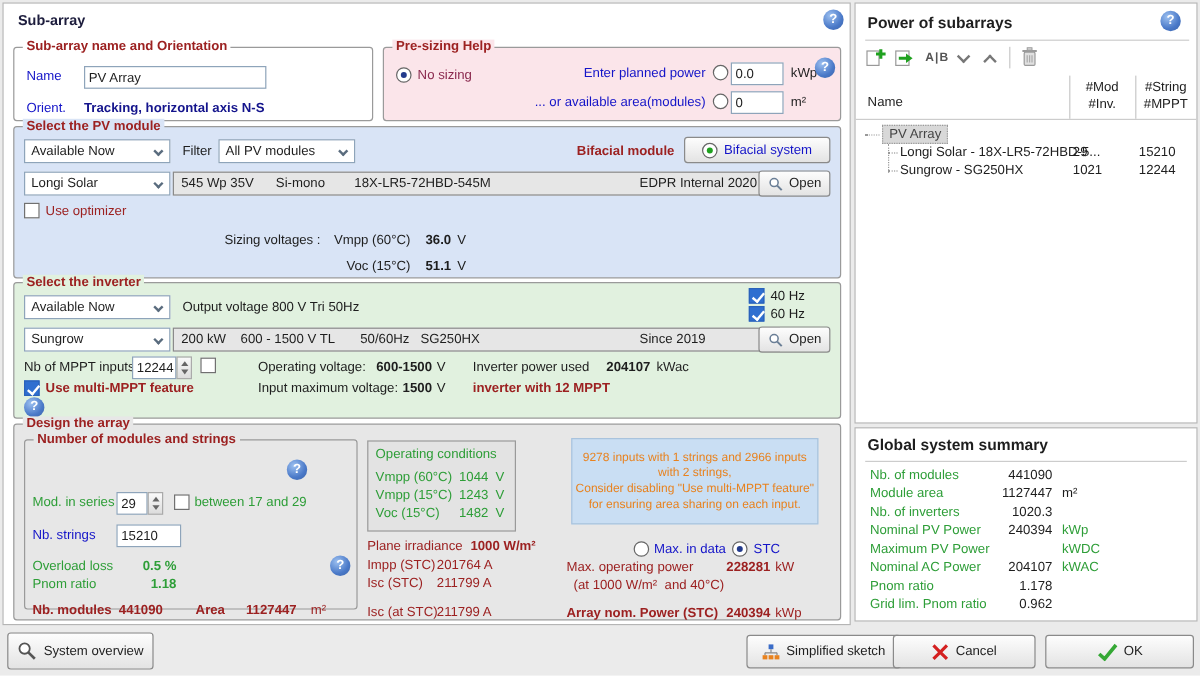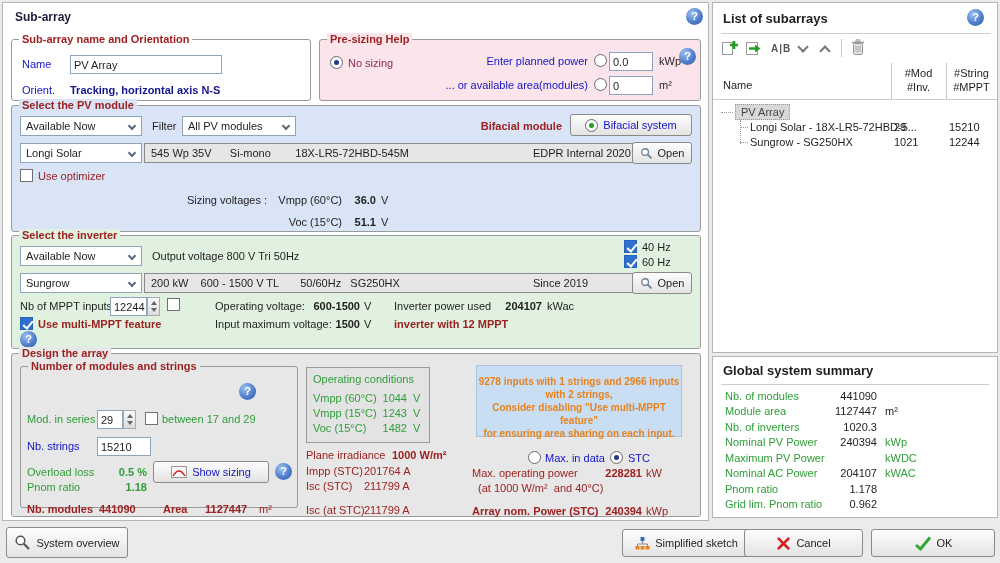--- a/index.html
+++ b/index.html
@@ -31,21 +31,21 @@
   .rad.on::after{content:"";position:absolute;left:3px;top:3px;width:5px;height:5px;border-radius:50%;background:#223a8c;}
   .rad.green::after{background:#1fa11f;}
   .help{position:absolute;width:17px;height:17px;border-radius:50%;background:radial-gradient(circle at 35% 30%,#9cc0f0 0%,#4a79c8 60%,#3a62a8 100%);color:#fff;font-weight:bold;text-align:center;line-height:17px;font-size:11px;}
   .spin{position:absolute;width:13px;height:19px;border:1px solid #aaa;background:linear-gradient(#fafafa,#dcdcdc);}
   .spin::before{content:"";position:absolute;left:3px;top:3px;border-left:3px solid transparent;border-right:3px solid transparent;border-bottom:4px solid #666;}
   .spin::after{content:"";position:absolute;left:3px;bottom:3px;border-left:3px solid transparent;border-right:3px solid transparent;border-top:4px solid #666;}
   .hline{position:absolute;border-top:1px solid #ccc;}
   .vline{position:absolute;border-left:1px solid #c8c8c8;}
   .hdots{position:absolute;border-top:1px dotted #999;}
   .vdots{position:absolute;border-left:1px dotted #999;}
-  .warn{position:absolute;background:#c9def3;border:1px solid #a9c3dd;color:#e8821e;text-align:center;font-size:10px;line-height:13px;padding-top:9px;font-weight:bold;}
+  .warn{position:absolute;background:#c9def3;border:1px solid #a9c3dd;color:#e8821e;text-align:center;font-size:10px;line-height:13px;padding-top:9px;}
   .chev{position:absolute;width:8px;height:8px;border-right:2px solid #777;border-bottom:2px solid #777;}
   .chev.down{transform:rotate(45deg);}
   .chev.up{transform:rotate(-135deg);top:6px;}
   .treebox{position:absolute;background:#d8d8d8;border:1px dotted #999;color:#444;padding:1px 5px;white-space:pre;}
   .icon{display:inline-flex;align-items:center;justify-content:center;}
 </style>
 </head>
 <body>
 
 <div class="panel" style="left:2px;top:2px;width:707px;height:519px">
@@ -176,29 +176,20 @@
       <div class="help" style="left:218px;top:16px">?</div>
       <div class="t grn" style="left:6px;top:46px">Mod. in series</div>
       <div class="inp" style="left:76px;top:43px;width:26px"><span>29</span></div>
       <span class="spin" style="left:102px;top:43px"></span>
       <span class="cb" style="left:124px;top:45px"></span>
       <div class="t grn" style="left:141px;top:46px">between 17 and 29</div>
       <div class="t blue" style="left:6px;top:73px">Nb. strings</div>
       <div class="inp" style="left:76px;top:70px;width:54px"><span>15210</span></div>
       <div class="t grn" style="left:6px;top:99px">Overload loss</div>
       <div class="t b grn" style="left:80px;top:99px;width:46px;text-align:right">0.5 %</div>
-      <div class="btn" style="left:132px;top:94px;width:116px;height:22px">
-        <span class="icon">
-            <svg width="16" height="12" viewBox="0 0 16 12">
-              <rect x="0.5" y="0.5" width="15" height="11" fill="#f8f8f8" stroke="#999"></rect>
-              <path d="M2 10 Q8 0 14 10" fill="none" stroke="#cc2222" stroke-width="1.3"></path>
-            </svg>
-          </span>
-        <span class="blue">Show sizing</span>
-      </div>
       <div class="help" style="left:254px;top:96px">?</div>
       <div class="t grn" style="left:6px;top:114px">Pnom ratio</div>
       <div class="t b grn" style="left:80px;top:114px;width:46px;text-align:right">1.18</div>
       <div class="t b mar" style="left:6px;top:136px">Nb. modules</div>
       <div class="t b mar" style="left:78px;top:136px">441090</div>
       <div class="t b mar" style="left:142px;top:136px">Area</div>
       <div class="t b mar" style="left:184px;top:136px">1127447</div>
       <div class="t mar" style="left:238px;top:136px">m²</div>
     </div>
 
@@ -239,21 +230,21 @@
     <div class="t b mar" style="left:568px;top:113px;width:62px;text-align:right">228281</div>
     <div class="t mar" style="left:634px;top:113px">kW</div>
     <div class="t mar" style="left:466px;top:128px">(at 1000 W/m²  and 40°C)</div>
     <div class="t b mar" style="left:460px;top:151px">Array nom. Power (STC)</div>
     <div class="t b mar" style="left:568px;top:151px;width:62px;text-align:right">240394</div>
     <div class="t mar" style="left:634px;top:151px">kWp</div>
   </div>
 </div>
 
 <div class="panel" style="left:712px;top:2px;width:286px;height:351px">
-  <div class="t b" style="left:10px;top:8px;font-size:13px;color:#1e1e1e">List of subarrays</div>
+  <div class="t b" style="left:10px;top:8px;font-size:13px;color:#1e1e1e">Power of subarrays</div>
   <div class="help" style="left:254px;top:6px">?</div>
   <div class="hline" style="left:8px;top:30px;width:270px"></div>
 
   <span class="icon" style="position:absolute;left:8px;top:36px">
       <svg width="18" height="18" viewBox="0 0 18 18">
         <rect x="1.5" y="3.5" width="10" height="12" fill="#fff" stroke="#999"></rect>
         <path d="M13 2 v8 M9 6 h8" stroke="#1fa11f" stroke-width="2.6"></path>
       </svg>
     </span>
   <span class="icon" style="position:absolute;left:32px;top:36px">

